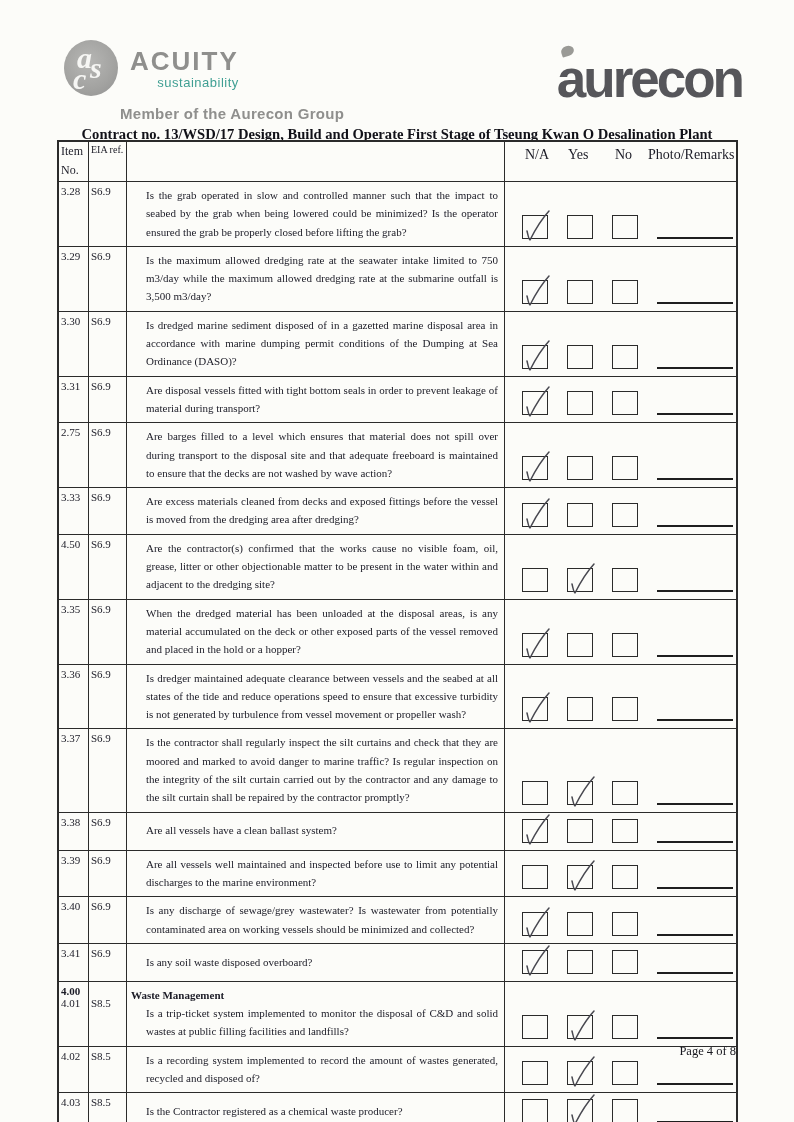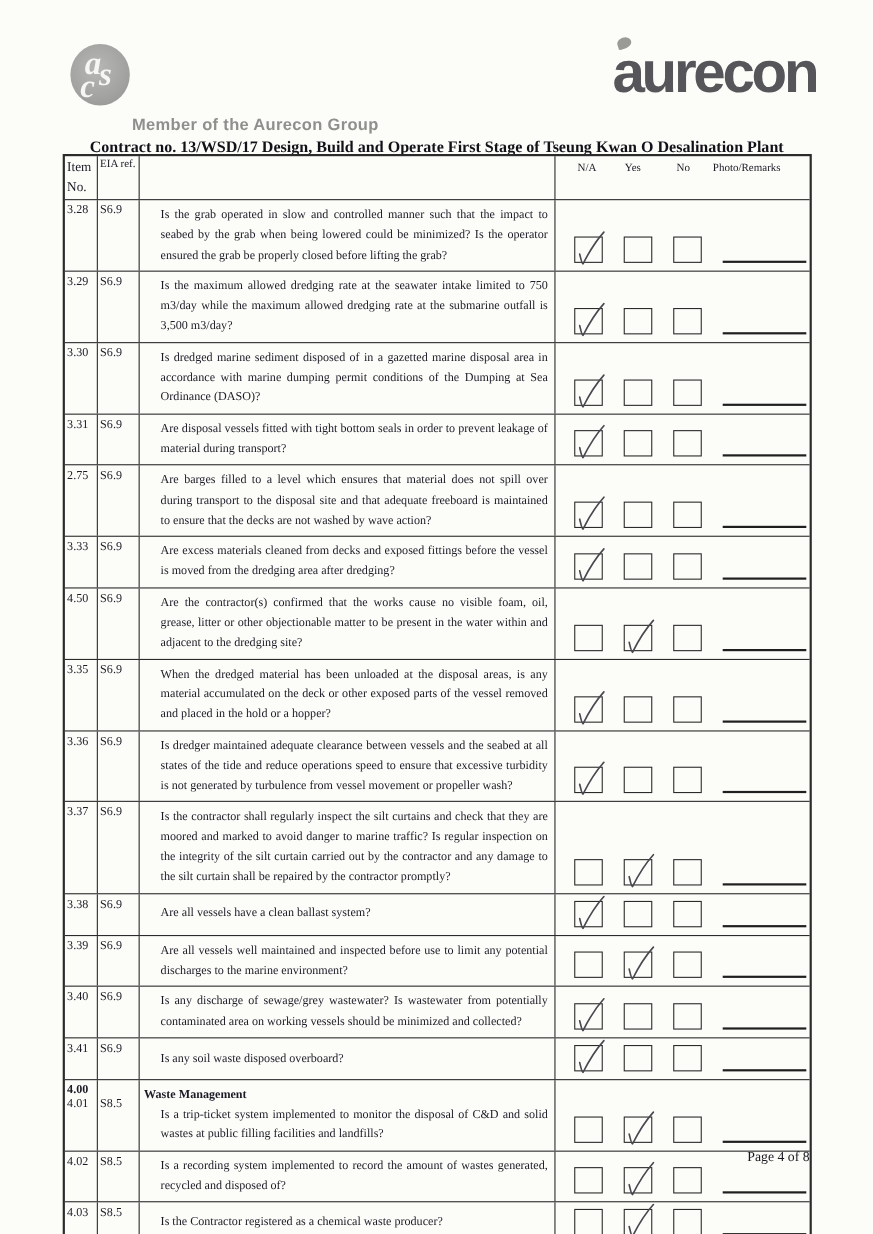--- a/index.html
+++ b/index.html
@@ -36,21 +36,21 @@
     font-size:26px; color:#8f8f8d; letter-spacing:2px; line-height:1;
   }
   .acuity-sub {
     font-family:"Liberation Sans",sans-serif; font-size:13px; color:#3f9f93;
     margin-top:1px; letter-spacing:0.5px;
   }
   .acuity-member {
     font-family:"Liberation Sans",sans-serif; font-weight:bold; font-size:15px;
     color:#8f8f8d; margin-top:9px; margin-left:56px; letter-spacing:0.3px;
   }
-  .aurecon { position:relative; margin-top:0; }
+  .aurecon { position:relative; margin-top:12px; }
   .aurecon-text {
     font-family:"Liberation Sans",sans-serif; font-weight:bold;
     font-size:53px; color:#56565a; letter-spacing:-3px; line-height:1;
   }
   .aurecon-leaf {
     position:absolute; top:-6px; left:4px;
     width:13px; height:10px; border-radius:50% 50% 50% 10%;
     background:#9a9a96; transform:rotate(-18deg);
   }
 
@@ -67,21 +67,21 @@
   }
   .trow { display:grid; grid-template-columns:30px 38px 378px 233px; border-bottom:1.6px solid #2b2b2b; }
   .trow:last-child { border-bottom:none; }
   .cell { border-right:1.6px solid #2b2b2b; }
   .cell:last-child { border-right:none; }
 
   
   .thead { height:40px; }
   .h-item { display:flex; flex-direction:column; justify-content:space-between; font-size:12px; padding:2px 1px 3px 2px; }
   .h-ref  { font-size:10px; padding:2px 1px 0 2px; }
-  .h-checks { position:relative; font-size:10px; }
+  .h-checks { position:relative; font-size:14px; }
   .h-checks span { position:absolute; top:5px; }
   .hl-na    { left:20px; }
   .hl-yes   { left:63px; }
   .hl-no    { left:110px; }
   .hl-photo { left:143px; }
 
   
   .c-item { font-size:11px; padding:3px 1px 2px 2px; display:flex; flex-direction:column; }
   .c-ref  { font-size:11px; padding:3px 1px 2px 2px; display:flex; flex-direction:column; }
   .c-q    { font-size:11px; line-height:18.3px; padding:4px 6px 5px 4px;
@@ -106,20 +106,24 @@
 
 <div class="page">
 
   <div class="logos">
     <div class="acuity">
       <div class="acuity-top">
         <div class="acuity-circle">
           <span class="m-a">a</span>
           <span class="m-s">s</span>
           <span class="m-c">c</span>
+        </div>
+        <div class="acuity-words">
+          <span class="acuity-name">ACUITY</span>
+          <span class="acuity-sub">sustainability</span>
         </div>
       </div>
       <div class="acuity-member">Member of the Aurecon Group</div>
     </div>
     <div class="aurecon">
       <span class="aurecon-leaf"></span>
       <span class="aurecon-text">aurecon</span>
     </div>
   </div>
 

